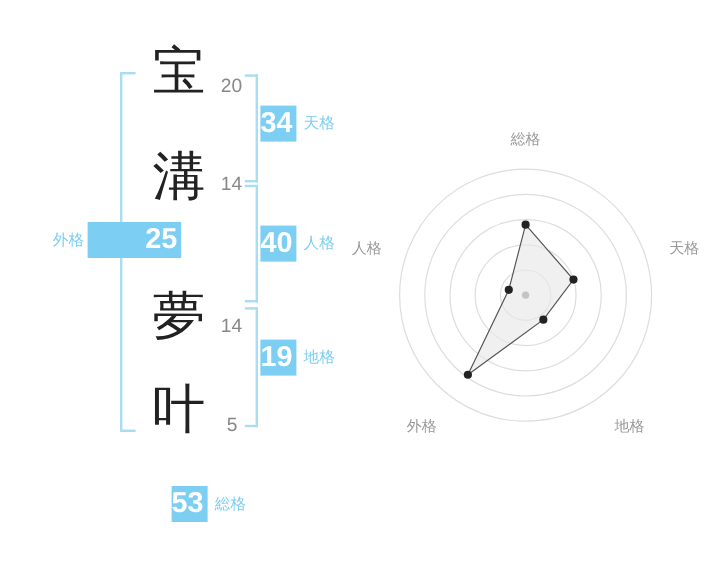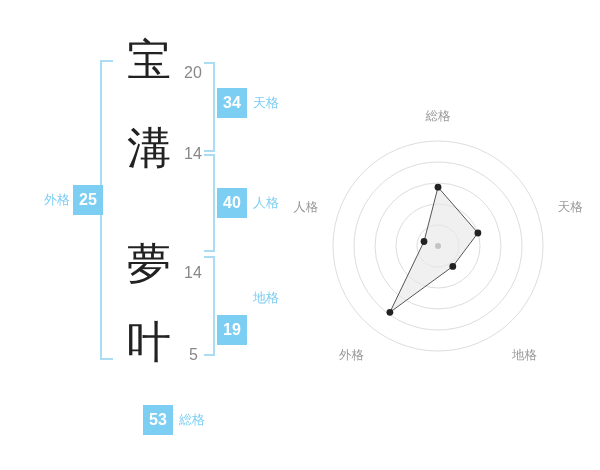--- a/index.html
+++ b/index.html
@@ -23,21 +23,21 @@
   .bracket.left{
     border-left:2px solid #aadcf2;border-top:2px solid #aadcf2;border-bottom:2px solid #aadcf2;
   }
   .bracket.right{
     border-right:2px solid #aadcf2;border-top:2px solid #aadcf2;border-bottom:2px solid #aadcf2;
   }
 
   
   .badge{
     position:absolute;width:30px;height:30px;background:#7dcef3;
-    color:#ffffff;font-size:16px;font-weight:bold;text-align:center;line-height:30px;
+    color:#ffffff;font-size:24px;font-weight:bold;text-align:left;line-height:30px;
   }
   .badge-label{
     position:absolute;font-size:13px;color:#7dcef3;line-height:14px;
   }
   .badge-label.right-align{text-align:right;}
 
   
   .radar-wrap{position:absolute;left:288px;top:94px;width:300px;height:300px;}
   svg text{font-family:"Liberation Sans","DejaVu Sans",sans-serif;}
 </style>
@@ -62,24 +62,24 @@
   <div class="bracket right" style="left:204px;top:62px;width:9px;height:86px;"></div>
   <div class="bracket right" style="left:204px;top:154px;width:9px;height:94px;"></div>
   <div class="bracket right" style="left:204px;top:256px;width:9px;height:96px;"></div>
 
   <div class="badge" style="left:217px;top:88px;">34</div>
   <span class="badge-label" style="left:253px;top:96px;">天格</span>
 
   <div class="badge" style="left:217px;top:188px;">40</div>
   <span class="badge-label" style="left:253px;top:196px;">人格</span>
 
-  <div class="badge" style="left:217px;top:283px;margin-top:32px;">19</div>
+  <div class="badge" style="left:217px;top:283px;">19</div>
   <span class="badge-label" style="left:253px;top:291px;">地格</span>
 
-  <div class="badge" style="left:73px;top:185px;">25</div>
+  <div class="badge" style="left:73px;top:185px;padding-left:48px;">25</div>
   <span class="badge-label right-align" style="left:38px;top:193px;width:32px;">外格</span>
 
   <div class="badge" style="left:143px;top:405px;">53</div>
   <span class="badge-label" style="left:179px;top:413px;">総格</span>
 
   <div class="radar-wrap">
     <svg width="300" height="300" viewBox="0 0 300 300">
         <circle cx="150" cy="152" r="105" fill="none" stroke="#dddddd" stroke-width="1"></circle>
         <circle cx="150" cy="152" r="84" fill="none" stroke="#dddddd" stroke-width="1"></circle>
         <circle cx="150" cy="152" r="63" fill="none" stroke="#dddddd" stroke-width="1"></circle>

